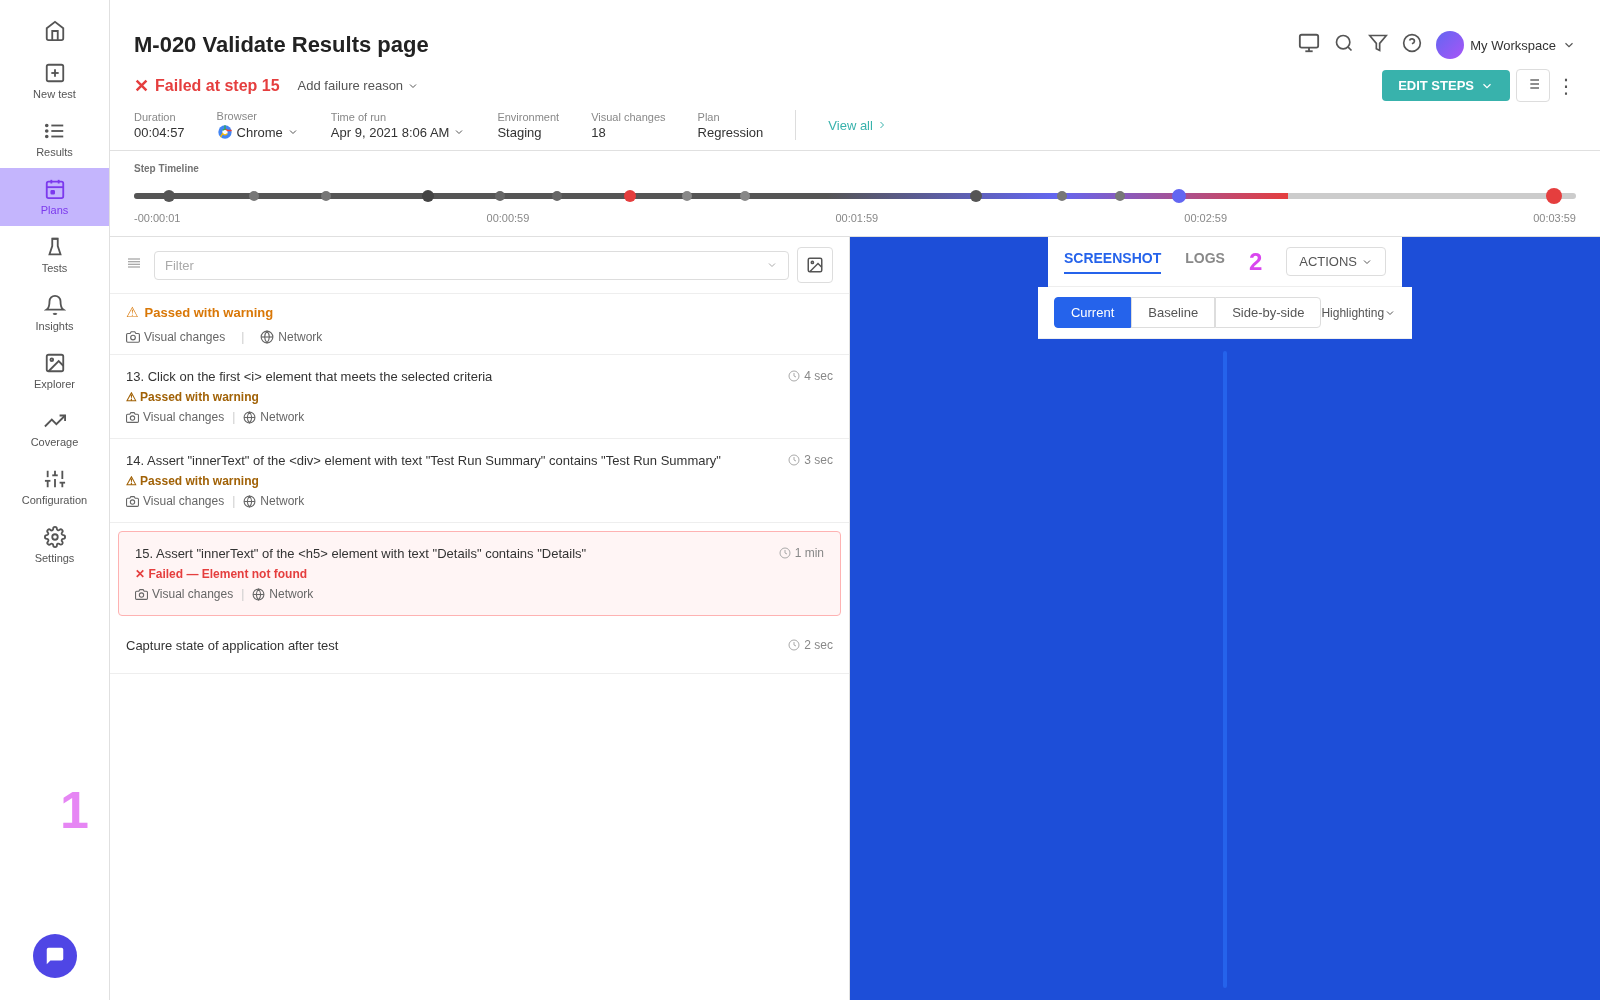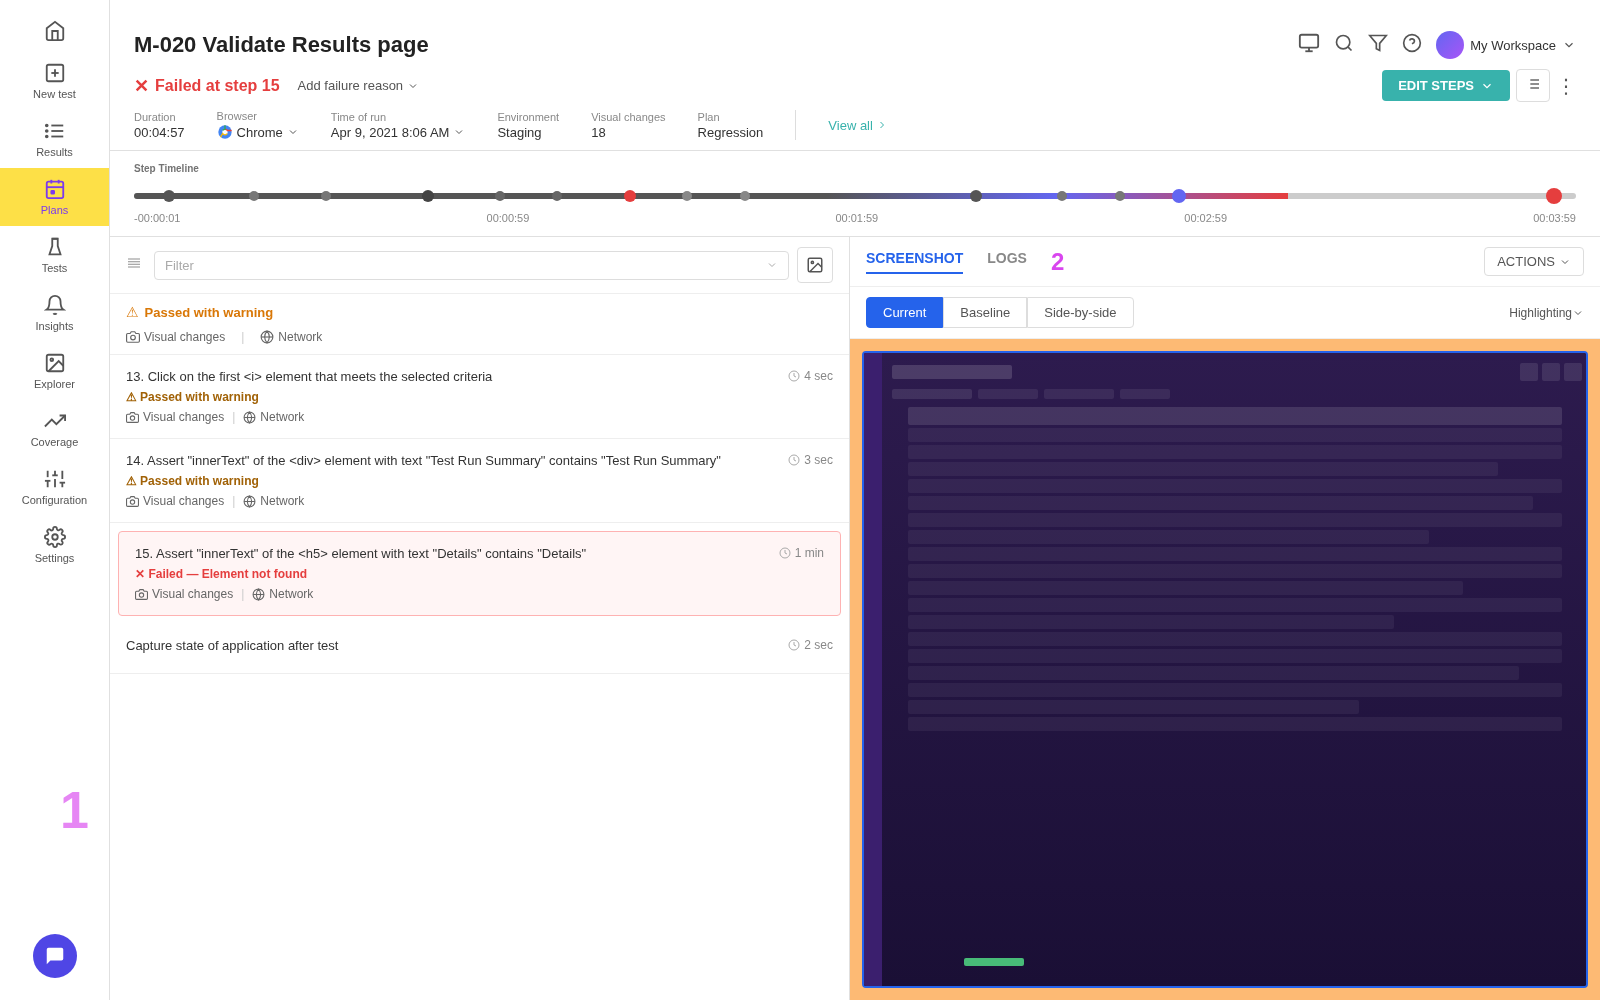--- a/index.html
+++ b/index.html
@@ -20,21 +20,21 @@
       display: flex;
       flex-direction: column;
       align-items: center;
       padding: 10px 0;
       width: 100%;
       cursor: pointer;
       color: #555;
       font-size: 12px;
       gap: 4px;
     }
-    .sidebar-item.active { background: #fde047; color: #7c3aed; text-align: right; }
+    .sidebar-item.active { background: #c4b5fd; color: #7c3aed; text-align: right; }
     .sidebar-item svg { width: 22px; height: 22px; }
     .sidebar-item .label { font-size: 11px; color: inherit; }
 
     
     .main {
       flex: 1;
       display: flex;
       flex-direction: column;
       overflow: hidden;
     }
@@ -235,22 +235,23 @@
       color: #666;
     }
     .step-footer-item { display: flex; align-items: center; gap: 4px; cursor: pointer; }
     .sep { color: #ccc; }
 
     
     .right-panel {
       flex: 1;
       display: flex;
       flex-direction: column;
-      background: #fdba74;
+      background: #1d4ed8;
       overflow: hidden;
+      align-items: center;
     }
     .screenshot-tabs {
       display: flex;
       align-items: center;
       padding: 10px 16px;
       border-bottom: 1px solid #eee;
       gap: 24px;
       background: #fff;
     }
     .stab {

